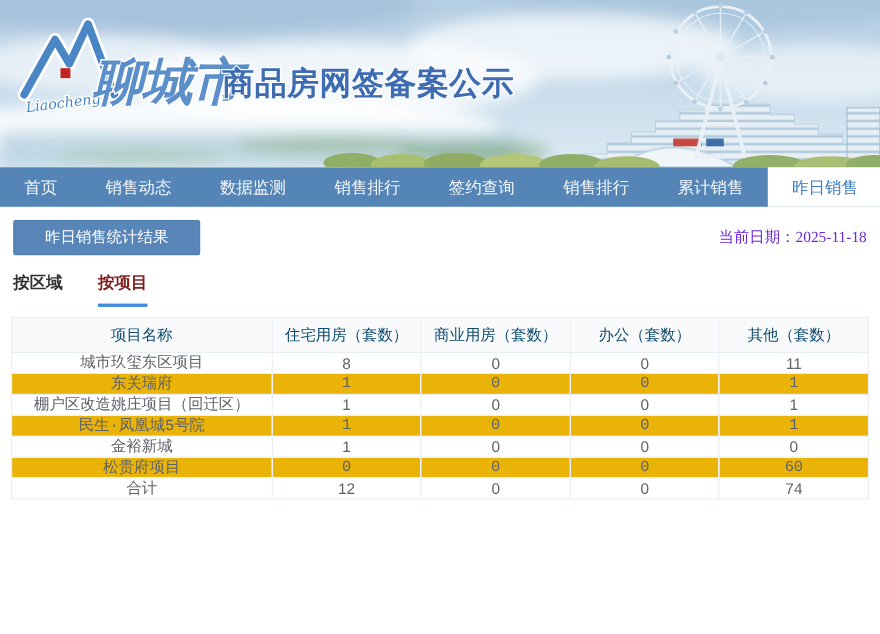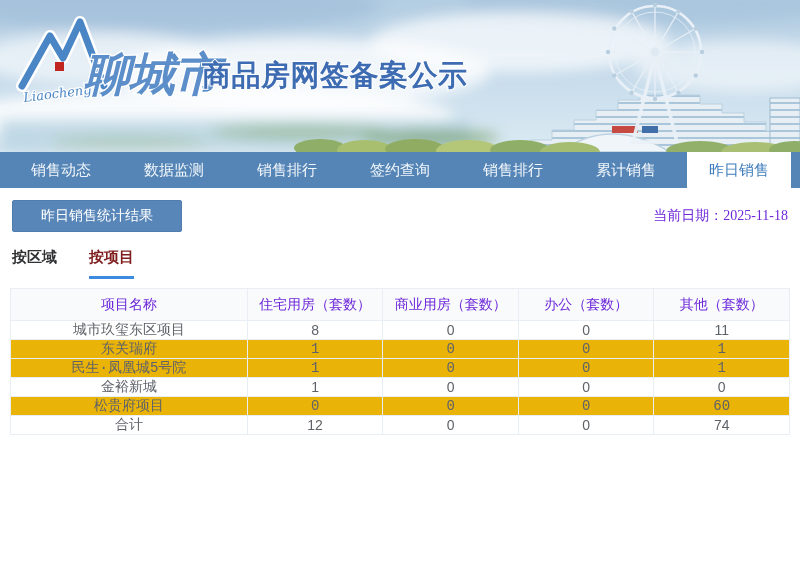--- a/index.html
+++ b/index.html
@@ -31,21 +31,21 @@
   .view-tabs { display: flex; gap: 32px; margin: 16px 12px 0 12px; }
   .view-tab { font-size: 15px; color: #303133; font-weight: bold; padding-bottom: 9px;
     border-bottom: 3px solid transparent; cursor: pointer; }
   .view-tab.active { color: #7f1d1d; font-weight: bold; border-bottom-color: #3c8be0; }
 
   
   .result-table { width: 780px; margin: 9px 10px 0 10px; border-collapse: collapse;
     border: 1px solid #e9eef4; table-layout: fixed; }
   .result-table th, .result-table td { border: 1px solid #e9eef4; text-align: center;
     font-size: 14px; font-weight: normal; overflow: hidden; white-space: nowrap; }
-  .result-table th { height: 32px; color: #6d28d9; background: #f9fafc; }
+  .result-table th { height: 32px; color: #0c4a6e; background: #f9fafc; }
   .result-table td { height: 18px; color: #5f6368; background: #ffffff; }
   .result-table tr.stripe td { background: #eab308; font-family: Liberation Mono, monospace; }
   .col-name { width: 30.4%; }
   .col-num  { width: 17.4%; }
 </style>
 </head>
 <body>
 
 <div class="site-header">
   <svg width="800" height="152" viewBox="0 0 800 152">
@@ -144,20 +144,21 @@
       <rect x="55" y="62" width="9" height="9" fill="#c0251f"></rect>
       <text x="24" y="102" font-size="13" font-style="italic" fill="#4a86c6" stroke="#ffffff" stroke-width="2.5" font-family="'DejaVu Serif', serif" transform="rotate(-7 24 102)">Liaocheng</text>
     </g>
 
     <text x="84" y="90" font-size="46" font-weight="bold" font-style="italic" letter-spacing="-1" fill="#5c8fca" stroke="#ffffff" stroke-width="2.5">聊城市</text>
     <text x="202" y="85" font-size="29" font-weight="bold" letter-spacing="0.5" fill="#3e6cb3" stroke="#ffffff" stroke-width="2">商品房网签备案公示</text>
   </svg>
 </div>
 
 <nav class="main-nav">
+  <a class="nav-item">首页</a>
   <a class="nav-item">销售动态</a>
   <a class="nav-item">数据监测</a>
   <a class="nav-item">销售排行</a>
   <a class="nav-item">签约查询</a>
   <a class="nav-item">销售排行</a>
   <a class="nav-item">累计销售</a>
   <a class="nav-item active">昨日销售</a>
 
 </nav>
 
@@ -198,20 +199,27 @@
       <td>0</td>
       <td>11</td>
     </tr>
     <tr class="stripe">
       <td>东关瑞府</td>
       <td>1</td>
       <td>0</td>
       <td>0</td>
       <td>1</td>
     </tr>
+    <tr>
+      <td>棚户区改造姚庄项目（回迁区）</td>
+      <td>1</td>
+      <td>0</td>
+      <td>0</td>
+      <td>1</td>
+    </tr>
     <tr class="stripe">
       <td>民生·凤凰城5号院</td>
       <td>1</td>
       <td>0</td>
       <td>0</td>
       <td>1</td>
     </tr>
     <tr>
       <td>金裕新城</td>
       <td>1</td>

